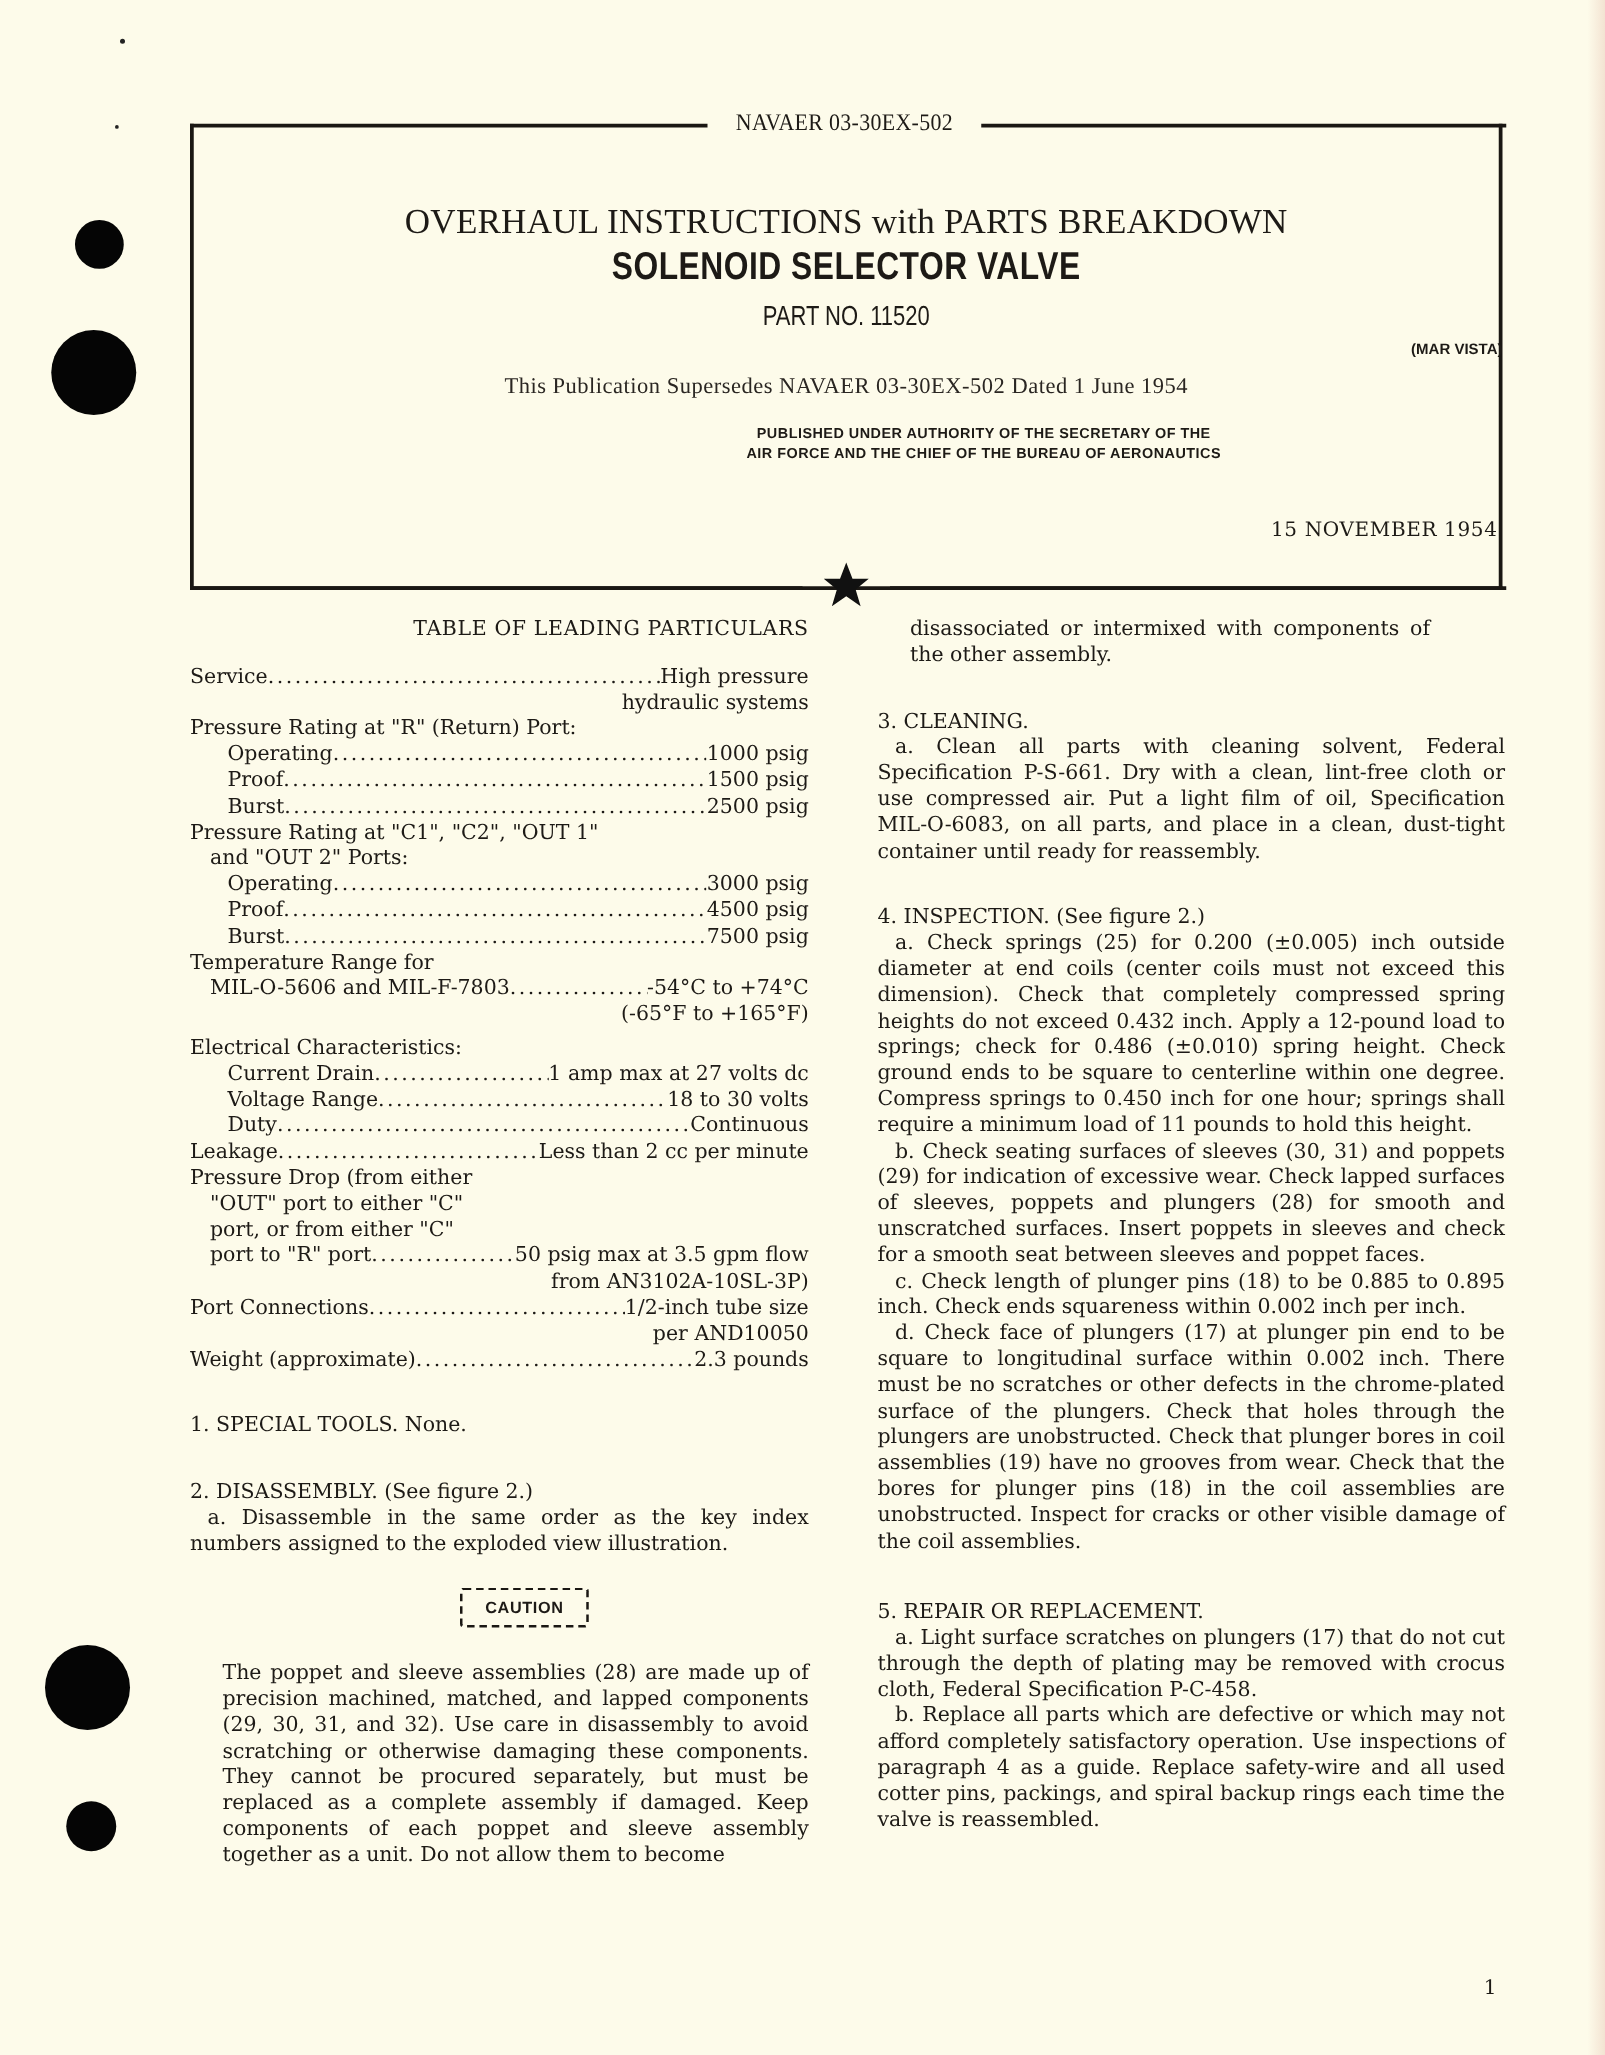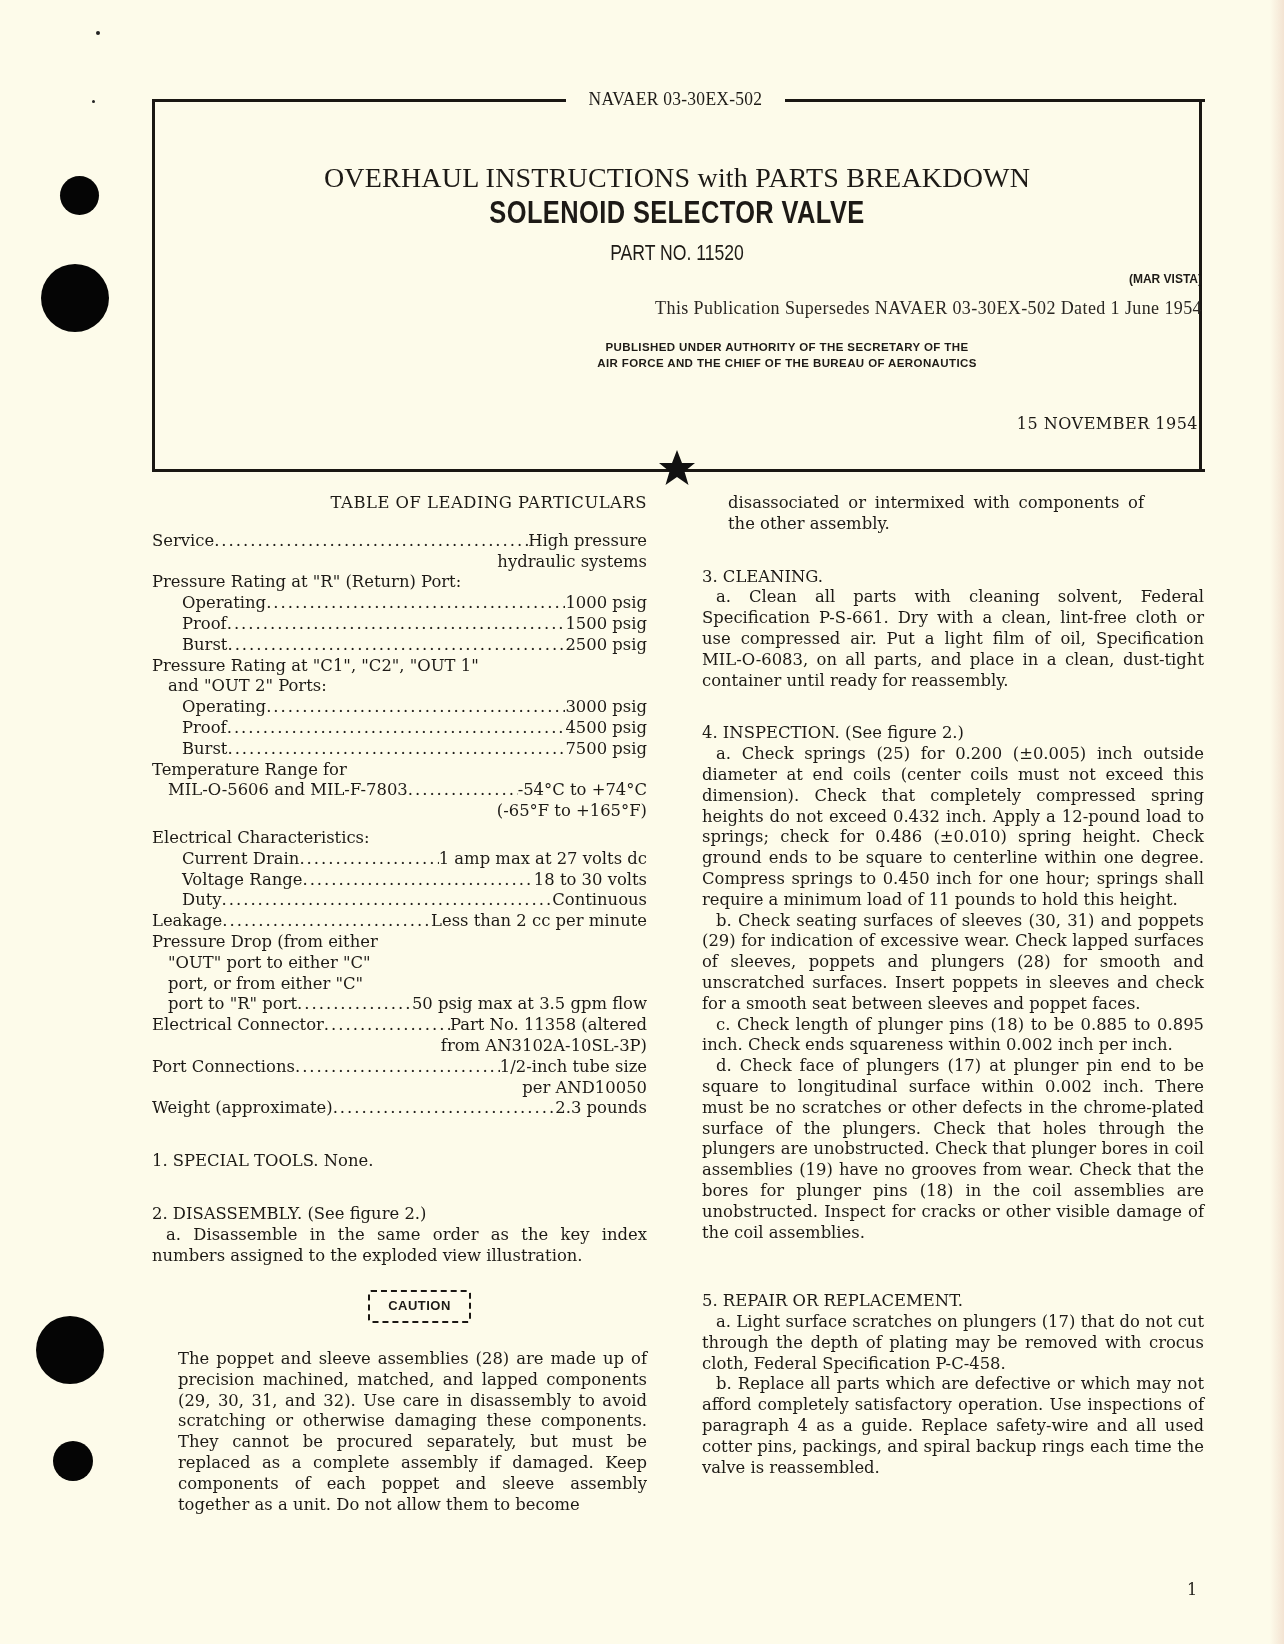--- a/index.html
+++ b/index.html
@@ -47,21 +47,21 @@
     .title-line3 {
       position: absolute; left: 152px; top: 240px; width: 1050px; text-align: center;
       font-family: "Liberation Sans", sans-serif; font-size: 22px;
       transform: scaleX(0.8);
     }
     .title-line4 {
       position: absolute; left: 152px; top: 272px; width: 1050px; text-align: right;
       font-family: "Liberation Sans", sans-serif; font-weight: bold; font-size: 12px;
     }
     .supersedes {
-      position: absolute; left: 152px; top: 298px; width: 1050px; text-align: right;
+      position: absolute; left: 152px; top: 298px; width: 1050px; text-align: center;
       font-family: "Liberation Serif", serif; font-size: 18px; letter-spacing: 0.4px;
       color: #2a2622;
     }
     .authority {
       position: absolute; left: 152px; top: 339px; width: 1270px; text-align: center;
       font-family: "Liberation Sans", sans-serif; font-weight: bold; font-size: 11.5px;
       line-height: 16px; letter-spacing: 0.4px;
     }
     .date {
       position: absolute; right: 86px; top: 414px;
@@ -215,25 +215,20 @@
 
   <div class="tlp-head">Pressure Drop (from either</div>
   <div class="tlp-head ind1">"OUT" port to either "C"</div>
   <div class="tlp-head ind1">port, or from either "C"</div>
   <div class="tlp-row ind1">
     <span class="lbl">port to "R" port</span>
     <span class="dots"></span>
     <span class="val">50 psig max at 3.5 gpm flow</span>
   </div>
 
-  <div class="tlp-row">
-    <span class="lbl">Electrical Connector</span>
-    <span class="dots"></span>
-    <span class="val">Part No. 11358 (altered</span>
-  </div>
   <div class="tlp-cont">from AN3102A-10SL-3P)</div>
 
   <div class="tlp-row">
     <span class="lbl">Port Connections</span>
     <span class="dots"></span>
     <span class="val">1/2-inch tube size</span>
   </div>
   <div class="tlp-cont">per AND10050</div>
 
   <div class="tlp-row">
@@ -258,18 +253,18 @@
 
   <div class="section-heading" style="margin-top:32px;">3.  CLEANING.</div>
   <div class="para para-first">a.  Clean all parts with cleaning solvent, Federal Specification P-S-661.  Dry with a clean, lint-free cloth or use compressed air.  Put a light film of oil, Specification MIL-O-6083, on all parts, and place in a clean, dust-tight container until ready for reassembly.</div>
 
   <div class="section-heading" style="margin-top:32px;">4.  INSPECTION.  (See figure 2.)</div>
   <div class="para para-first">a.  Check springs (25) for 0.200 (±0.005) inch outside diameter at end coils (center coils must not exceed this dimension).  Check that completely compressed spring heights do not exceed 0.432 inch.  Apply a 12-pound load to springs; check for 0.486 (±0.010) spring height. Check ground ends to be square to centerline within one degree.  Compress springs to 0.450 inch for one hour; springs shall require a minimum load of 11 pounds to hold this height.</div>
   <div class="para para-first">b.  Check seating surfaces of sleeves (30, 31) and poppets (29) for indication of excessive wear.  Check lapped surfaces of sleeves, poppets and plungers (28) for smooth and unscratched surfaces.  Insert poppets in sleeves and check for a smooth seat between sleeves and poppet faces.</div>
   <div class="para para-first">c.  Check length of plunger pins (18) to be 0.885 to 0.895 inch.  Check ends squareness within 0.002 inch per inch.</div>
   <div class="para para-first">d.  Check face of plungers (17) at plunger pin end to be square to longitudinal surface within 0.002 inch. There must be no scratches or other defects in the chrome-plated surface of the plungers.  Check that holes through the plungers are unobstructed.  Check that plunger bores in coil assemblies (19) have no grooves from wear.  Check that the bores for plunger pins (18) in the coil assemblies are unobstructed. Inspect for cracks or other visible damage of the coil assemblies.</div>
 
-  <div class="section-heading" style="margin-top:48px;">5.  REPAIR OR REPLACEMENT.</div>
+  <div class="section-heading" style="margin-top:36px;">5.  REPAIR OR REPLACEMENT.</div>
   <div class="para para-first">a.  Light surface scratches on plungers (17) that do not cut through the depth of plating may be removed with crocus cloth, Federal Specification P-C-458.</div>
   <div class="para para-first">b.  Replace all parts which are defective or which may not afford completely satisfactory operation.  Use inspections of paragraph 4 as a guide.  Replace safety-wire and all used cotter pins, packings, and spiral backup rings each time the valve is reassembled.</div>
 </div>
 
 <div class="page-number">1</div>
 
 </body></html>

